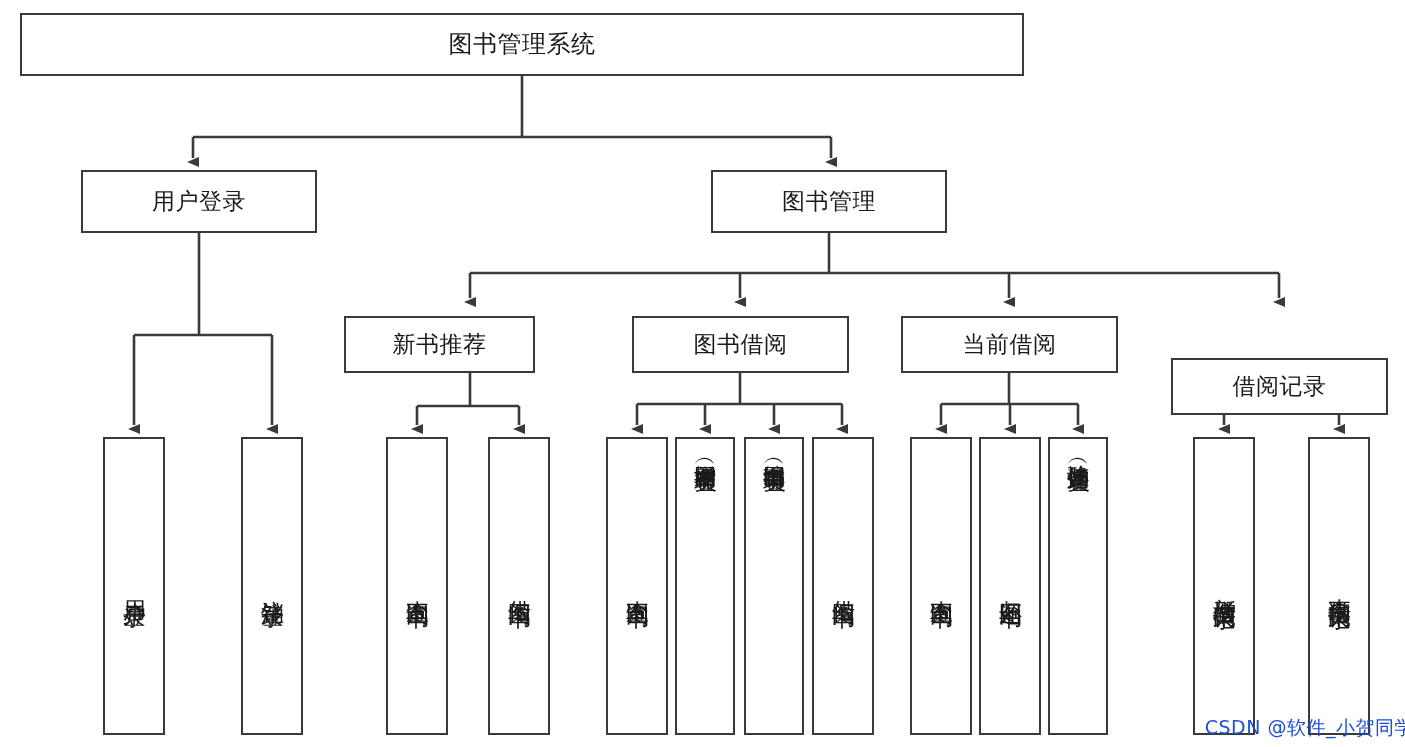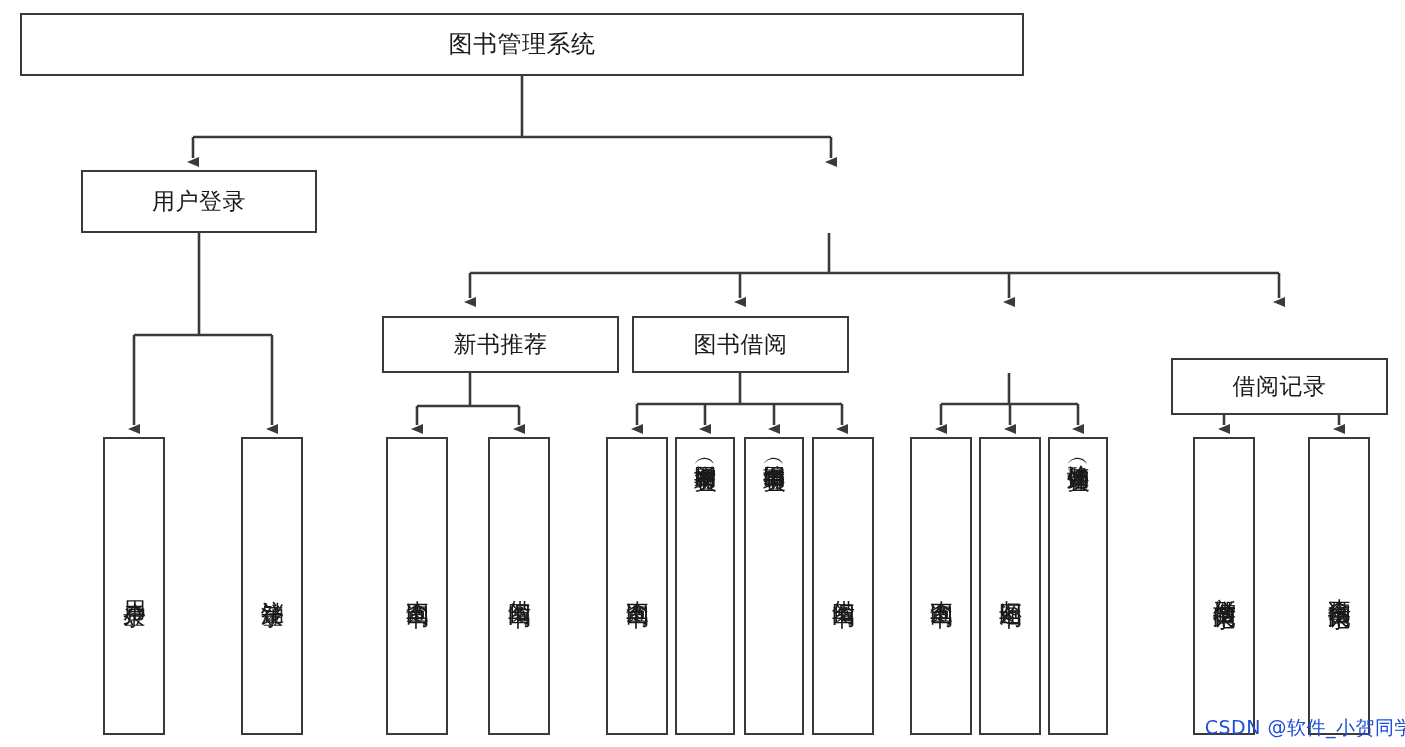--- a/index.html
+++ b/index.html
@@ -141,29 +141,35 @@
   </svg>
 
   <div class="node horiz" id="node-root" style="left:20px; top:13px; width:1004px; height:63px;">
     <span class="node-label">图书管理系统</span>
   </div>
 
   <div class="node horiz" id="node-user-login" style="left:81px; top:170px; width:236px; height:63px;">
     <span class="node-label">用户登录</span>
   </div>
 
-
-  <div class="node horiz" id="node-new-book-rec" style="left:382px; top:316px; width:237px; height:57px;">
+  <div class="node horiz" id="node-book-manage" style="left:711px; top:170px; width:236px; height:63px;">
+    <span class="node-label">图书管理</span>
+  </div>
+
+  <div class="node horiz" id="node-new-book-rec" style="left:344px; top:316px; width:191px; height:57px;">
     <span class="node-label">新书推荐</span>
   </div>
 
   <div class="node horiz" id="node-book-borrow" style="left:632px; top:316px; width:217px; height:57px;align-items:center;">
     <span class="node-label">图书借阅</span>
   </div>
 
+  <div class="node horiz" id="node-current-borrow" style="left:901px; top:316px; width:217px; height:57px;">
+    <span class="node-label">当前借阅</span>
+  </div>
 
   <div class="node horiz" id="node-borrow-record" style="left:1171px; top:316px; width:217px; height:57px;margin-top:42px;">
     <span class="node-label">借阅记录</span>
   </div>
 
   <div class="node vert center-text" id="node-leaf-user-login" style="left:103px; top:437px; width:62px; height:298px;">
     <span class="node-label">用户登录</span>
   </div>
 
   <div class="node vert center-text" id="node-leaf-logout" style="left:241px; top:437px; width:62px; height:298px;">

